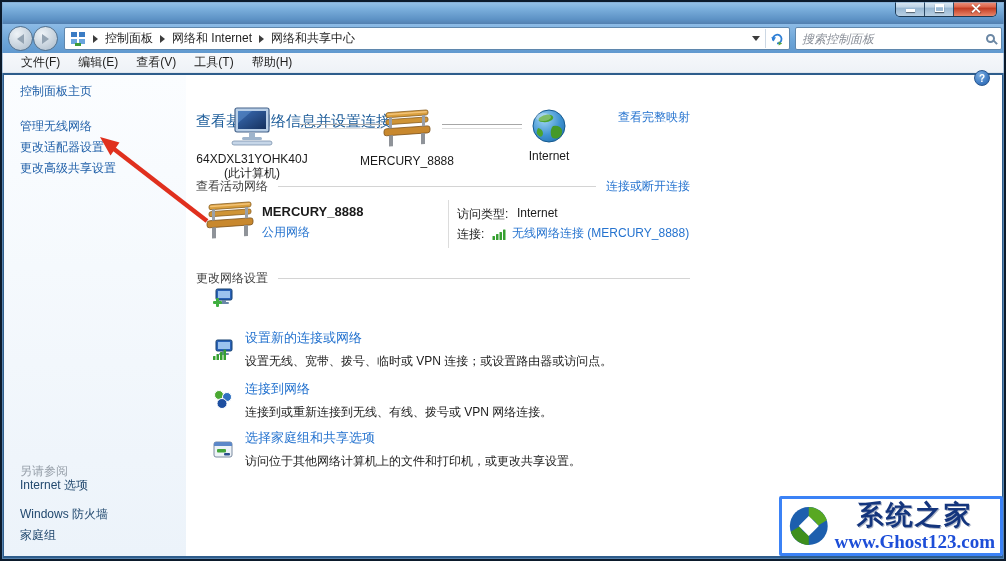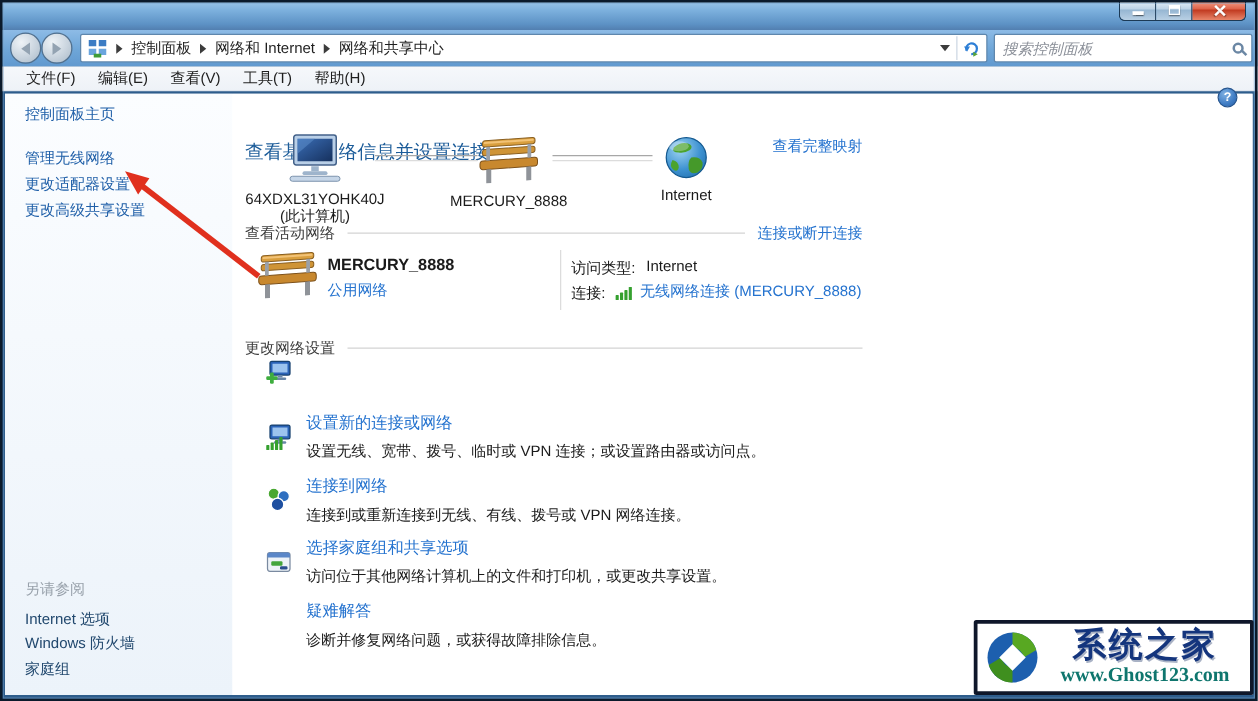--- a/index.html
+++ b/index.html
@@ -104,26 +104,26 @@
   .task { position:absolute; left:26px; display:flex; gap:11px; }
   .task-icon { width:22px; height:22px; flex:none; }
   .task-title { font-size:13px; color:#2573cf; cursor:pointer;margin-top:41px; }
   .task-desc { font-size:12px; color:#1a1a1a; margin-top:6px; }
 
   
   .arrow-overlay { position:absolute; inset:0; z-index:50; pointer-events:none; }
 
   
   .watermark { position:absolute; left:779px; top:496px; width:224px; height:60px; z-index:60;
-    background:#fff; border:3px solid #0f172a; border-radius:2px;
+    background:#fff; border:3px solid #3b82f6; border-radius:2px;
     display:flex; align-items:center; padding:2px 5px; gap:4px; }
   .wm-text { display:flex; flex-direction:column; align-items:center; line-height:1; flex:1; }
   .wm-title { font-size:27px; font-weight:bold; color:#14357d; letter-spacing:2px;
     text-shadow:1px 1px 0 rgba(10,35,90,.35); font-family:"Liberation Serif","DejaVu Serif",serif; }
-  .wm-url { font-size:16px; font-weight:bold; color:#0f766e; margin-top:3px;
+  .wm-url { font-size:19px; font-weight:bold; color:#1d4ed8; margin-top:3px;
     font-family:"Liberation Serif","DejaVu Serif",serif; }
 </style>
 </head>
 <body>
 
 <svg width="0" height="0" style="position:absolute" aria-hidden="true">
   <defs>
     <linearGradient id="gScreen" x1="0" y1="0" x2="1" y2="1">
       <stop offset="0" stop-color="#3a6db5"></stop>
         <stop offset="1" stop-color="#16315e"></stop>
@@ -247,21 +247,21 @@
 
   <div class="app-body">
 
     <div class="sidebar">
       <span class="side-link" style="top:8px;">控制面板主页</span>
       <span class="side-link" style="top:43px;">管理无线网络</span>
       <span class="side-link" style="top:64px;">更改适配器设置</span>
       <span class="side-link" style="top:85px;">更改高级共享设置</span>
 
       <span class="side-header" style="top:388px;">另请参阅</span>
-      <span class="side-link see-link" style="top:412px;">Internet 选项</span>
+      <span class="side-link see-link" style="top:402px;">Internet 选项</span>
       <span class="side-link see-link" style="top:431px;">Windows 防火墙</span>
       <span class="side-link see-link" style="top:452px;">家庭组</span>
     </div>
 
     <div class="content">
       <div class="page-title">查看基本网络信息并设置连接</div>
 
       <div class="map-node" style="left:18px; top:32px; width:96px;">
         <svg width="44" height="40" viewBox="0 0 44 40">
             <use href="#pcSym"></use>
@@ -352,24 +352,20 @@
         </div>
       </div>
 
       <div class="task" style="top:364px;">
         <svg class="task-icon" viewBox="0 0 22 22">
           <rect x="2" y="3" width="18" height="15" rx="2" fill="#eef3f8" stroke="#7a8aa0" stroke-width="1"></rect>
           <path d="M4 3 h14 a2 2 0 0 1 2 2 v2 h-18 v-2 a2 2 0 0 1 2 -2z" fill="#5b87c8"></path>
           <rect x="5" y="10" width="9" height="3.5" rx="1" fill="#44a63c"></rect>
           <rect x="12" y="14" width="6" height="2.5" rx="1" fill="#2b4f8e"></rect>
         </svg>
-        <div>
-          <div class="task-title">疑难解答</div>
-          <div class="task-desc">诊断并修复网络问题，或获得故障排除信息。</div>
-        </div>
       </div>
     </div>
   </div>
 
   <svg class="arrow-overlay" viewBox="0 0 1006 561">
     <line x1="207" y1="221" x2="114" y2="149" stroke="#e0301e" stroke-width="4.5"></line>
     <polygon points="100,137 119.5,142.5 110.5,155.5" fill="#e0301e"></polygon>
   </svg>
 
   <div class="watermark">

